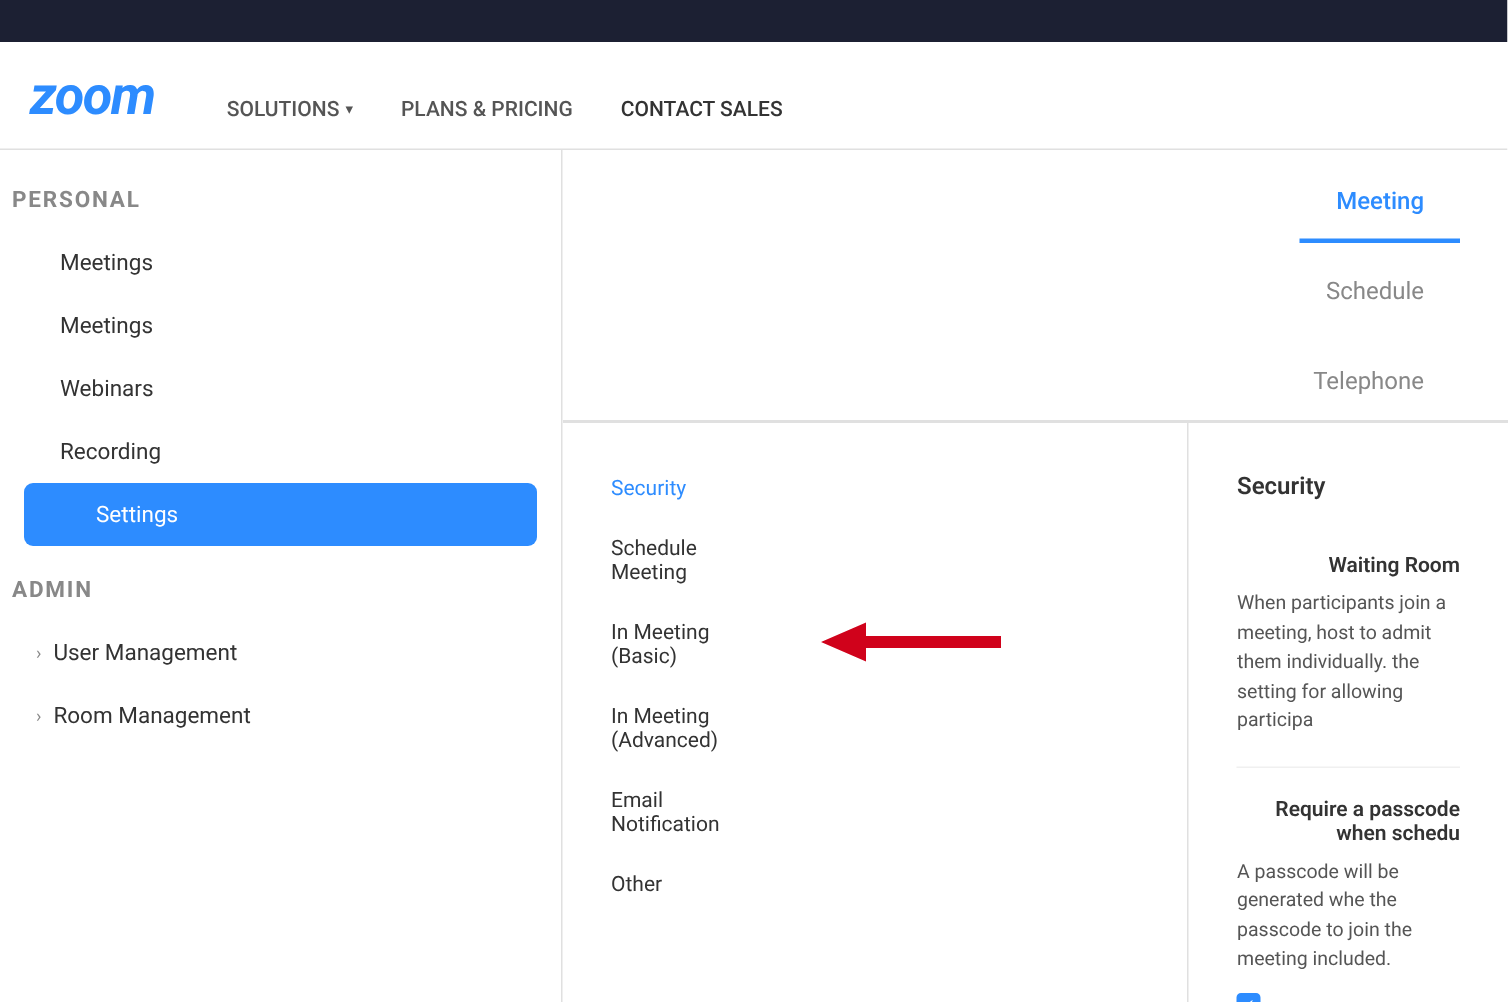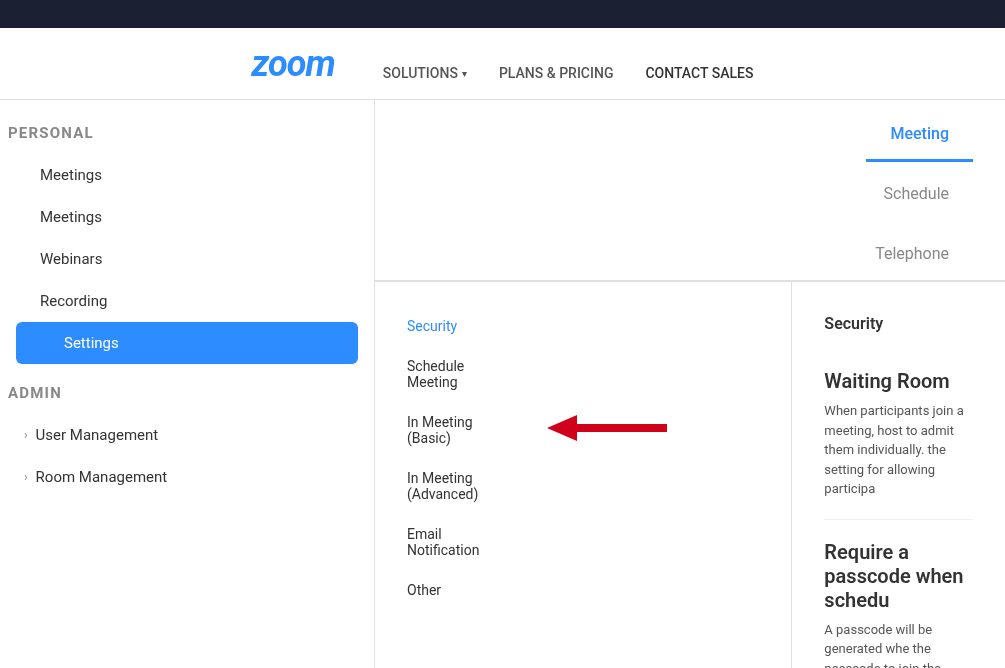--- a/index.html
+++ b/index.html
@@ -8,25 +8,24 @@
     
     .top-bar {
       height: 28px;
       background: #1c2033;
     }
 
     
     .header {
       display: flex;
       align-items: center;
-      padding: 0 32px;
+      padding: 0 20px;
       height: 72px;
       border-bottom: 1px solid #e0e0e0;
       background: #fff;
-      justify-content: center;
     }
     .logo {
       font-size: 36px;
       font-weight: 700;
       color: #2d8cff;
       letter-spacing: -1px;
       margin-right: 48px;
       font-style: italic;
     }
     .nav-items {
@@ -160,24 +159,25 @@
       font-size: 16px;
       font-weight: 600;
       color: #333;
       padding: 8px 0 16px 0;
     }
     .setting-block {
       padding: 20px 0;
       border-bottom: 1px solid #f0f0f0;
     }
     .setting-title {
-      font-size: 20px;
+      font-size: 14px;
       font-weight: 600;
       color: #333;
       margin-bottom: 8px;
+      text-align: right;
     }
     .setting-desc {
       font-size: 13px;
       color: #555;
       line-height: 1.5;
     }
     .setting-checkbox-row {
       display: flex;
       align-items: center;
       gap: 10px;

